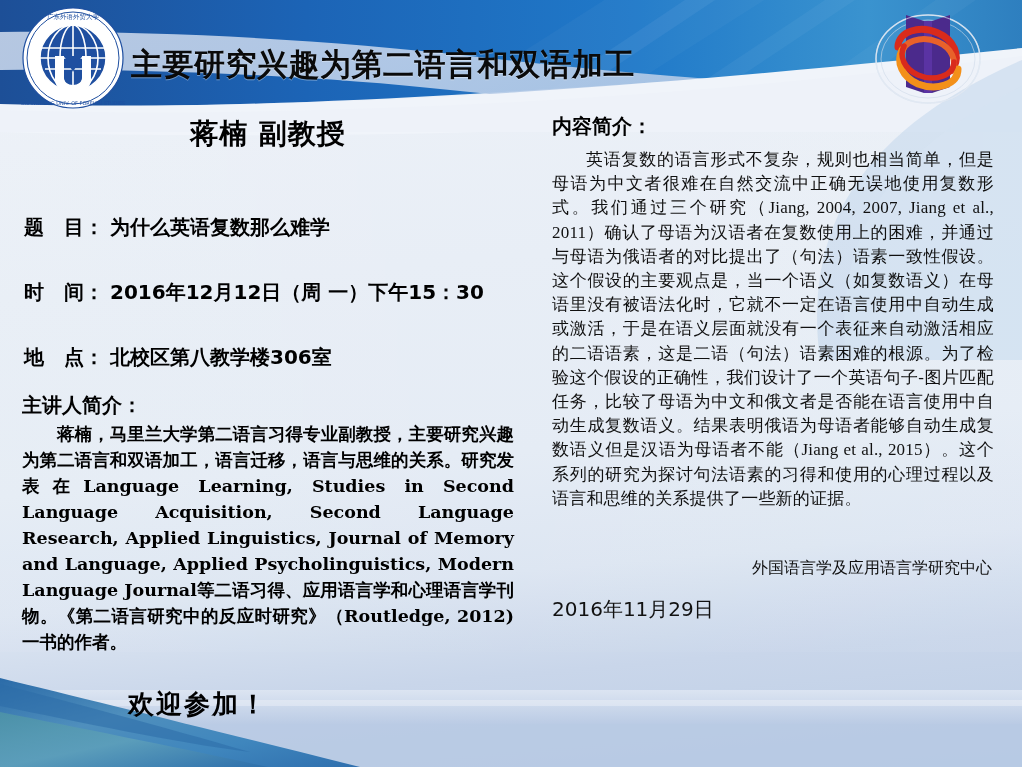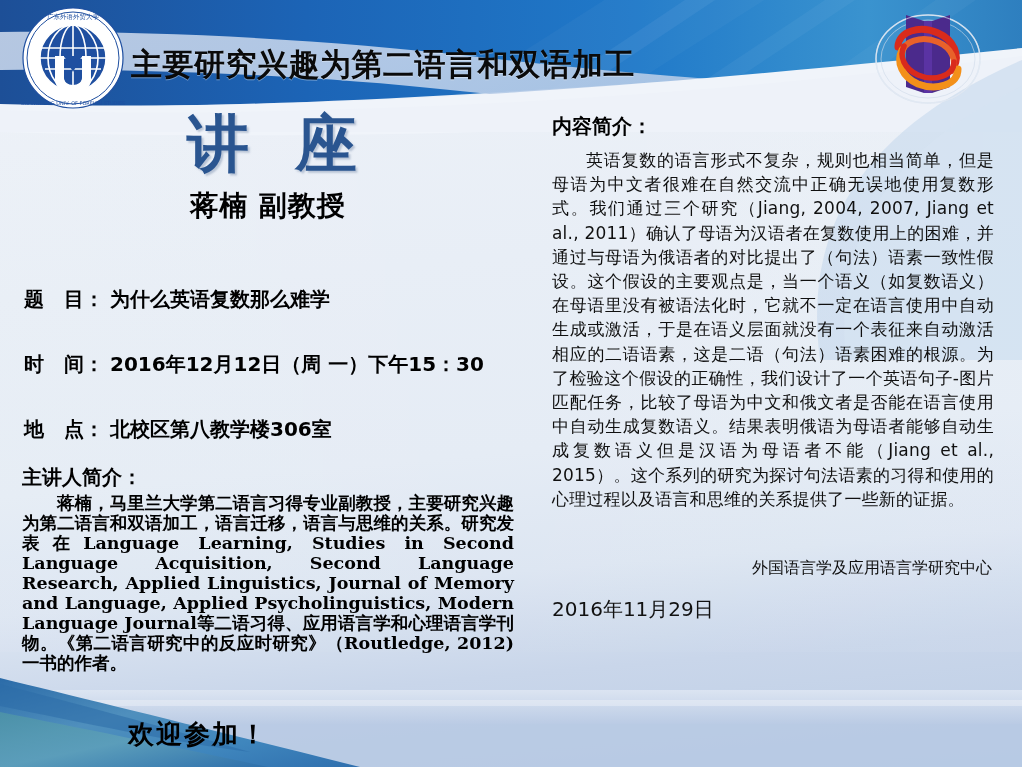--- a/index.html
+++ b/index.html
@@ -129,28 +129,28 @@
     color: #000000;
     line-height: 28px;
   }
 
   .bio-body {
     margin-top: 2px;
     font-family: "DejaVu Serif", "Liberation Serif", serif;
     font-size: 17.5px;
     font-weight: bold;
     color: #000000;
-    line-height: 20px;
+    line-height: 26px;
     text-align: justify;
     text-justify: inter-ideograph;
     text-indent: 2em;
   }
 
   .welcome {
-    margin-top: 44px;
+    margin-top: 32px;
     text-align: center;
     padding-right: 140px;
     font-size: 26px;
     font-weight: bold;
     color: #000000;
     letter-spacing: 2px;
   }
 
   
   .col-right {
@@ -169,20 +169,21 @@
 
   .abstract-body {
     margin-top: 8px;
     font-size: 17px;
     color: #101010;
     line-height: 24.2px;
     text-align: justify;
     text-justify: inter-ideograph;
     text-indent: 2em;
     letter-spacing: 0.2px;
+    font-family: Liberation Serif, serif;
   }
 
   .org-line {
     margin-top: 44px;
     text-align: right;
     font-size: 16px;
     color: #111111;
     line-height: 26px;
     padding-right: 2px;
   }
@@ -312,21 +313,20 @@
         <path d="M34 48 C34 34 54 28 70 35 C84 41 89 54 84 64" stroke="#e8612a" stroke-width="6"></path>
         <path d="M90 62 C90 78 68 84 50 77 C34 70 28 55 34 43" stroke="#f39019" stroke-width="7"></path>
         <path d="M86 55 C86 69 66 75 50 68 C36 62 31 49 36 39" stroke="#d92b1c" stroke-width="5.5"></path>
       </g>
       <ellipse cx="60" cy="52" rx="52" ry="44" fill="none" stroke="#e4ecf5" stroke-width="1.2" opacity="0.6"></ellipse>
     </svg>
   </div>
 
   <div class="col-left">
 
-    <div class="lecture-word">讲座</div>
 
     <div class="speaker-name">蒋楠 副教授</div>
 
 
     <div class="detail-list">
       <div class="detail-row">
         <span class="detail-label">题　目：</span><span>为什么英语复数那么难学</span>
       </div>
       <div class="detail-row">
         <span class="detail-label">时　间：</span><span>2016年12月12日（周 一）下午15：30</span>

